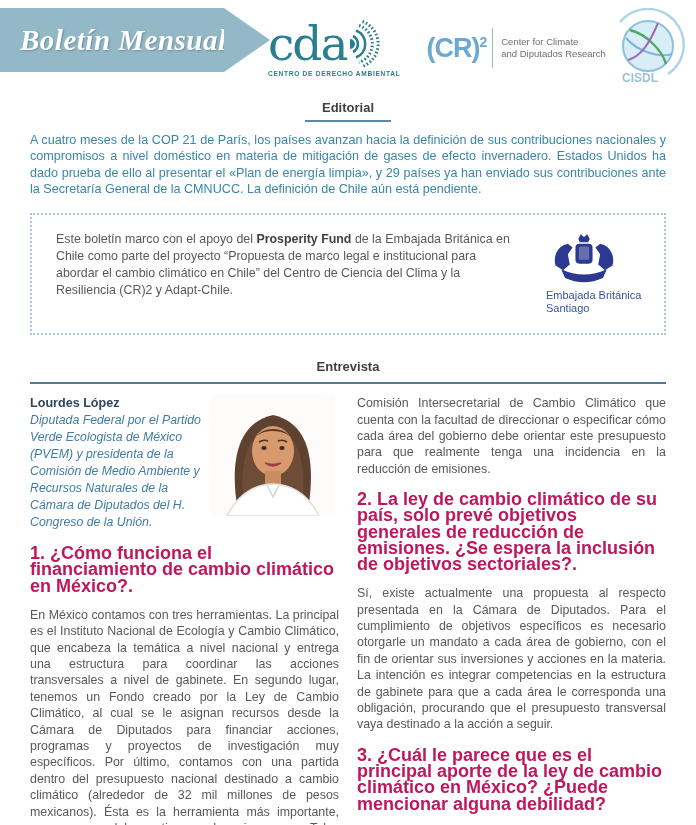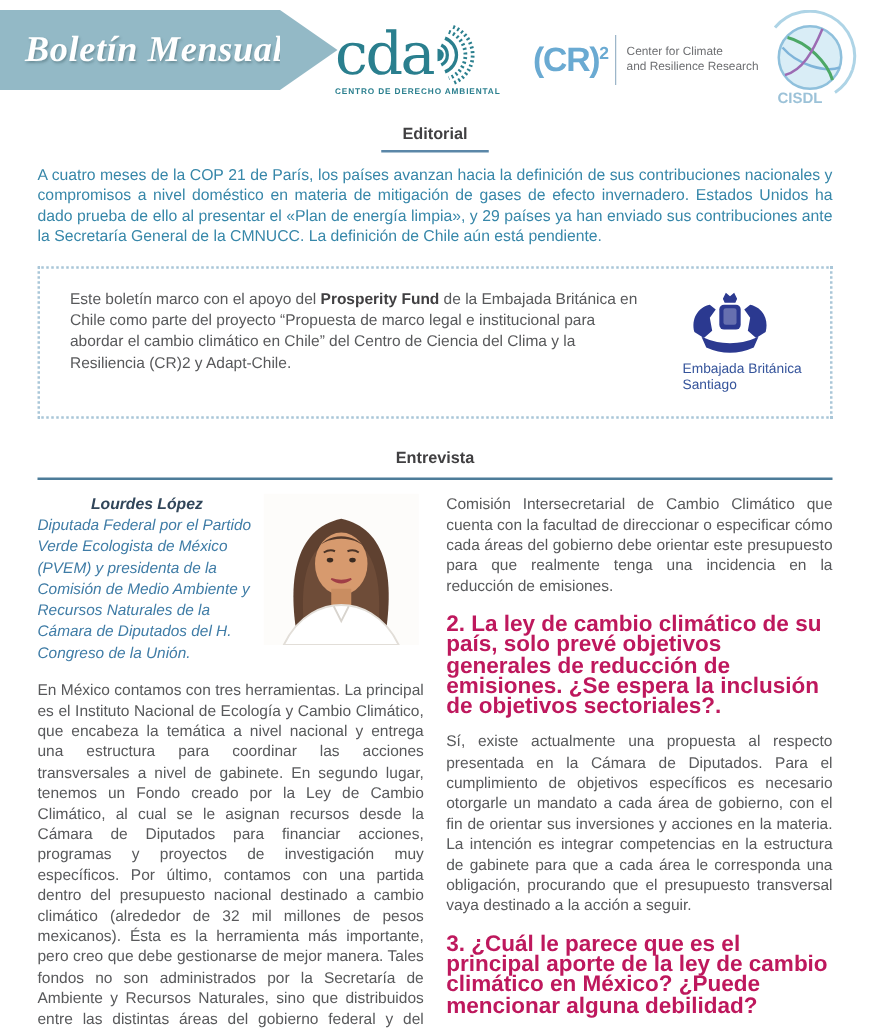--- a/index.html
+++ b/index.html
@@ -79,21 +79,21 @@
   .embassy { margin-left: 28px; display: flex; flex-direction: column; }
   .embassy-label { font-size: 11px; color: #35549b; line-height: 13px; margin-top: 6px; }
 
   
   .interview-head { margin-top: 22px; }
   .columns { display: flex; gap: 18px; margin-top: 11px; }
   .col { width: 309px; }
 
   .bio-row { display: flex; }
   .bio-text { width: 181px; padding-right: 6px; }
-  .bio-name { font-size: 12.6px; font-weight: bold; font-style: italic; color: #31465a; line-height: 17px; text-align: center; }
+  .bio-name { font-size: 12.6px; font-weight: bold; color: #31465a; line-height: 17px; }
   .bio-desc { font-size: 12.3px; font-style: italic; color: #3f7ca6; line-height: 17px; }
   .portrait { width: 124px; height: 121px; background: #fdfcfa; overflow: hidden; }
 
   .q { font-size: 18px; font-weight: bold; color: #be185d; line-height: 16.2px; margin-top: 14px; }
   .a { font-size: 12.4px; color: #58595b; line-height: 16.4px; text-align: justify; margin-top: 13px; }
   .a.flush { margin-top: 0; }
   .col-right .a:first-child { margin-top: 0; }
 </style>
 </head>
 <body>
@@ -119,21 +119,21 @@
           </svg>
         </div>
         <div class="cda-sub">CENTRO DE DERECHO AMBIENTAL</div>
       </div>
 
       <div class="cr2-logo">
         <span class="cr2-word"><span>(CR)</span><sup class="cr2-sup">2</sup></span>
         <span class="cr2-divider"></span>
         <span class="cr2-text">
           <span>Center for Climate</span><br>
-          <span>and Resilience Research</span>
+          <span>and Diputados Research</span>
         </span>
       </div>
 
       <svg class="cisdl-logo" width="84" height="80" viewBox="0 0 84 80">
         <path d="M12 14 A36 36 0 0 1 74 48" fill="none" stroke="#aed4e6" stroke-width="2.4"></path>
         <path d="M74 48 A36 36 0 0 1 60 66" fill="none" stroke="#aed4e6" stroke-width="2.4"></path>
         <circle cx="40" cy="38" r="25" fill="#d9edf6" stroke="#8fc0dc" stroke-width="2"></circle>
         <path d="M18 30 C30 44 52 50 64 46" fill="none" stroke="#7fb4d9" stroke-width="2"></path>
         <path d="M22 22 C38 26 54 42 58 56" fill="none" stroke="#4ca866" stroke-width="2.4"></path>
         <path d="M50 15 C42 34 34 48 20 52" fill="none" stroke="#9c6bb3" stroke-width="2"></path>
@@ -195,25 +195,26 @@
               <path d="M56 90 L62 102 L68 90" fill="none" stroke="#d8d4ce" stroke-width="1.5"></path>
               <ellipse cx="53" cy="53" rx="2.6" ry="1.9" fill="#3a2a20"></ellipse>
               <ellipse cx="71" cy="53" rx="2.6" ry="1.9" fill="#3a2a20"></ellipse>
               <path d="M48 47 q5 -3 9 -1" fill="none" stroke="#4a3326" stroke-width="1.6"></path>
               <path d="M67 46 q5 -2 9 1" fill="none" stroke="#4a3326" stroke-width="1.6"></path>
               <path d="M54 68 q8 6 16 0 q-8 3 -16 0" fill="#b14a52" stroke="#a03e46" stroke-width="1.4"></path>
             </svg>
           </div>
         </div>
 
+        <p class="q">1. ¿Cómo funciona el financiamiento de cambio climático en México?.</p>
         <p class="a">En México contamos con tres herramientas. La principal es el Instituto Nacional de Ecología y Cambio Climático, que encabeza la temática a nivel nacional y entrega una estructura para coordinar las acciones transversales a nivel de gabinete. En segundo lugar, tenemos un Fondo creado por la Ley de Cambio Climático, al cual se le asignan recursos desde la Cámara de Diputados para financiar acciones, programas y proyectos de investigación muy específicos. Por último, contamos con una partida dentro del presupuesto nacional destinado a cambio climático (alrededor de 32 mil millones de pesos mexicanos). Ésta es la herramienta más importante, pero creo que debe gestionarse de mejor manera. Tales fondos no son administrados por la Secretaría de Ambiente y Recursos Naturales, sino que distribuidos entre las distintas áreas del gobierno federal y del gabinete, para que destinen recursos a acciones climáticas desde sus respectivos ejes de trabajo. Del total de los recursos, aproximadamente el 40% corresponde a la Secretaría de Ambiente y Recursos Naturales, otro 40% a la secretaría de hacienda y el otro 20% restante se distribuye.</p>
       </div>
 
       <div class="col col-right">
-        <p class="a flush">Comisión Intersecretarial de Cambio Climático que cuenta con la facultad de direccionar o especificar cómo cada áreas del gobierno debe orientar este presupuesto para que realmente tenga una incidencia en la reducción de emisiones.</p>
+        <p class="a flush">Comisión Intersecretarial de Cambio Climático que cuenta con la facultad de direccionar o especificar cómo cada área del gobierno debe orientar este presupuesto para que realmente tenga una incidencia en la reducción de emisiones.</p>
         <p class="q">2. La ley de cambio climático de su país, solo prevé objetivos generales de reducción de emisiones. ¿Se espera la inclusión de objetivos sectoriales?.</p>
         <p class="a">Sí, existe actualmente una propuesta al respecto presentada en la Cámara de Diputados. Para el cumplimiento de objetivos específicos es necesario otorgarle un mandato a cada área de gobierno, con el fin de orientar sus inversiones y acciones en la materia. La intención es integrar competencias en la estructura de gabinete para que a cada área le corresponda una obligación, procurando que el presupuesto transversal vaya destinado a la acción a seguir.</p>
         <p class="q">3. ¿Cuál le parece que es el principal aporte de la ley de cambio climático en México? ¿Puede mencionar alguna debilidad?</p>
 
       </div>
 
     </div>
   </div>
 
 </div>

